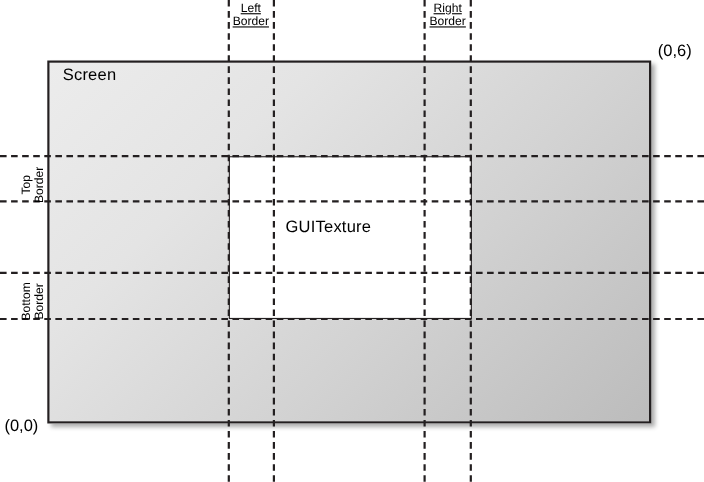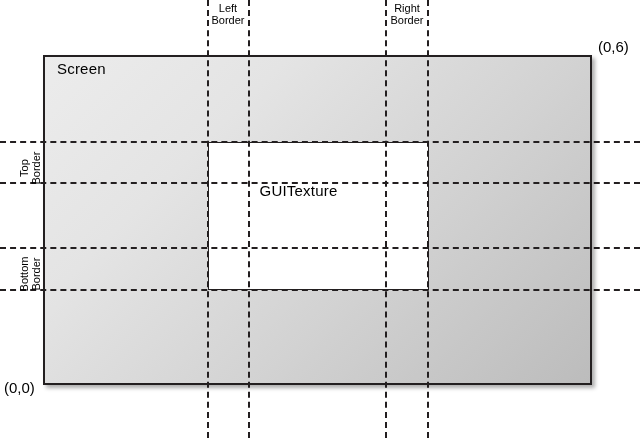--- a/index.html
+++ b/index.html
@@ -49,21 +49,21 @@
     top: 142px;
     width: 221px;
     height: 148px;
     box-sizing: border-box;
     border: 1.6px solid #231f20;
     background: #ffffff;
   }
   .texture-label {
     position: absolute;
     left: 208px;
-    top: 182px;
+    top: 198px;
     width: 181px;
     text-align: center;
     font-size: 15px;
     color: #000000;
     letter-spacing: 0.2px;
   }
 
   
   .vline {
     position: absolute;
@@ -85,20 +85,21 @@
     position: absolute;
     font-size: 11px;
     line-height: 12px;
     color: #000000;
     text-align: center;
     white-space: pre-line;
   }
   .border-label.top-edge {
     top: 2px;
     width: 60px;
+    text-decoration: underline;
   }
   .border-label.side-edge {
     left: 0;
     width: 60px;
     transform-origin: center center;
   }
 
   
   .coord {
     position: absolute;

